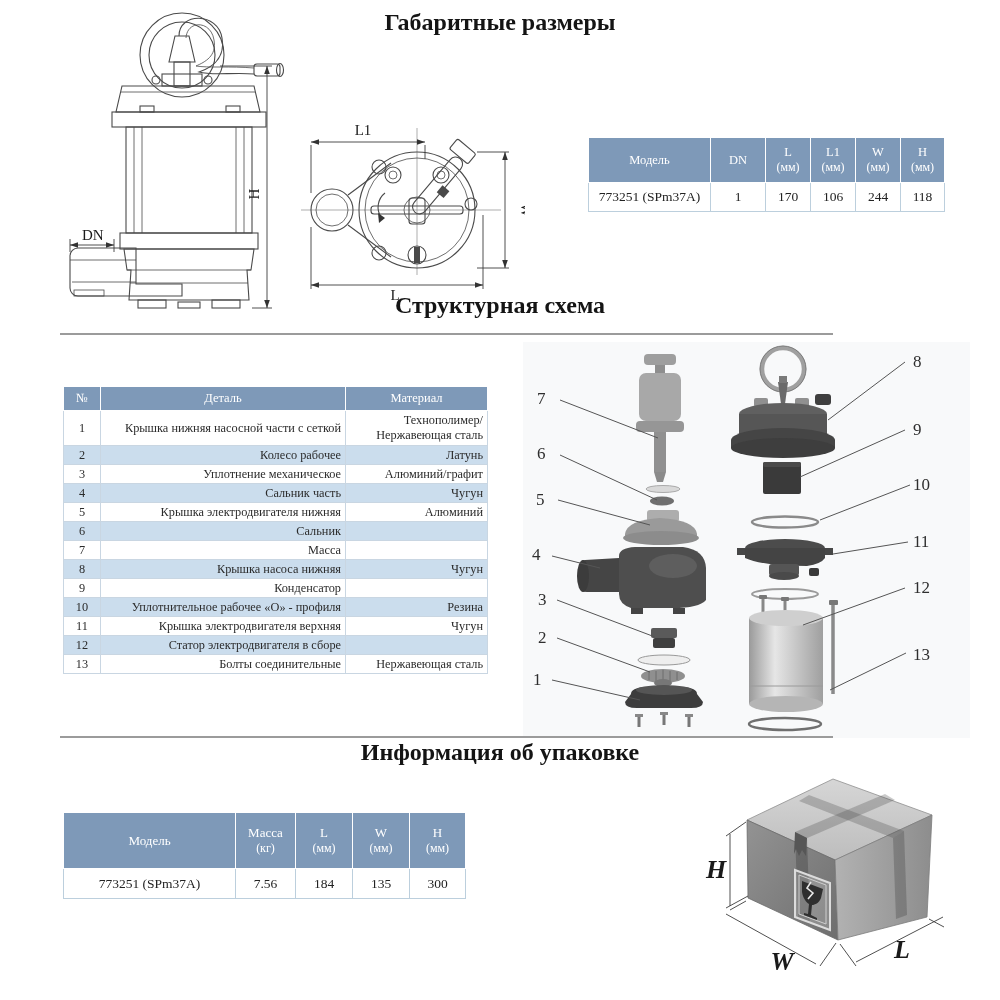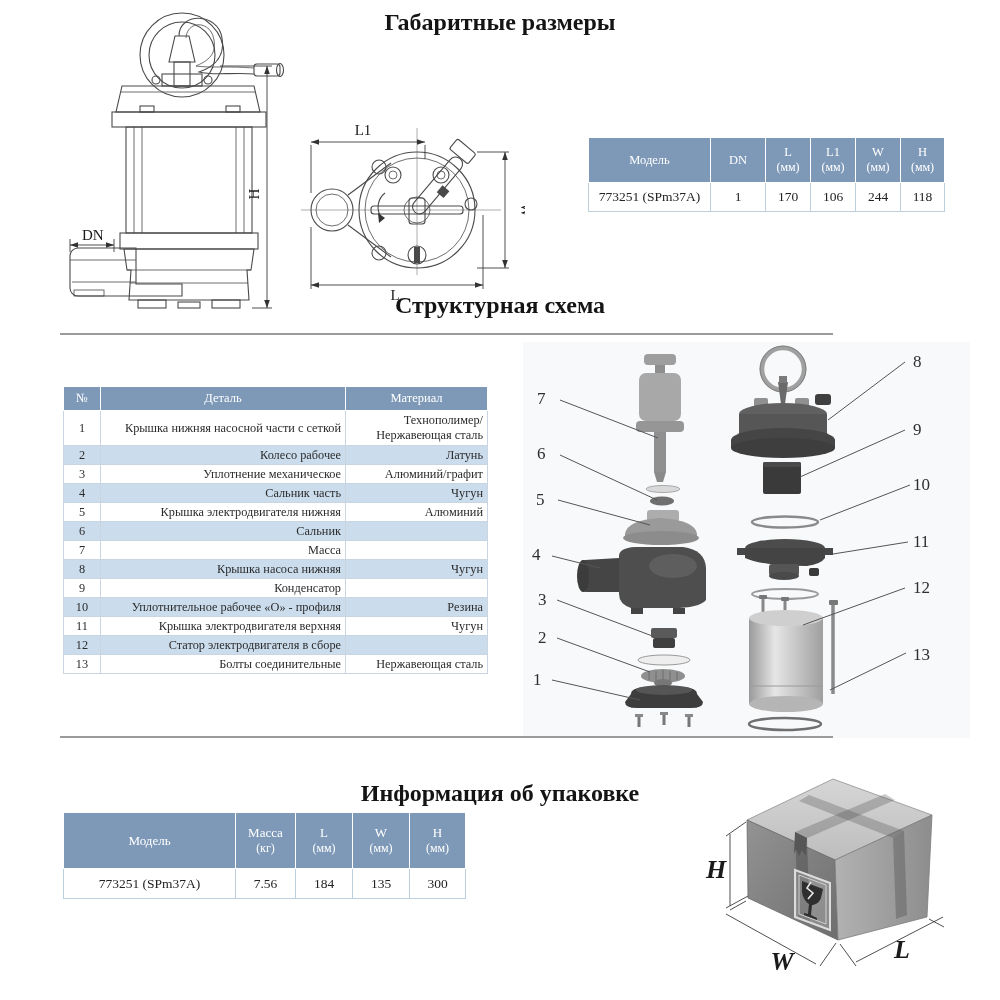--- a/index.html
+++ b/index.html
@@ -3,21 +3,21 @@
 <meta charset="utf-8">
 <style>
   html,body { margin:0; padding:0; background:#fff; }
   .page { position:relative; width:936px; height:1000px; background:#fff; overflow:hidden;
           font-family:Liberation Serif, serif;padding-left:37px; }
 
   .title { position:absolute; left:0; width:1000px; margin:0; text-align:center;
            font-size:24px; font-weight:600; color:#141414; }
   .t1 { top:9px; }
   .t2 { top:292px; }
-  .t3 { top:780px; }
+  .t3 { top:739px; }
 
   .divider { position:absolute; left:60px; width:773px; height:0; border-top:2px solid var(--divider,#9b9b9b); }
   .d1 { top:333px; }
   .d2 { top:736px; }
 
   table { position:absolute; border-collapse:collapse; table-layout:fixed; }
   th { background:var(--table-header-bg,#7e99b8); color:#fff; font-weight:400; border:1px solid #fff; padding:0; }
   .th-line1 { line-height:1.25; }
   .th-line2 { line-height:1.15; font-size:12px; }
 

